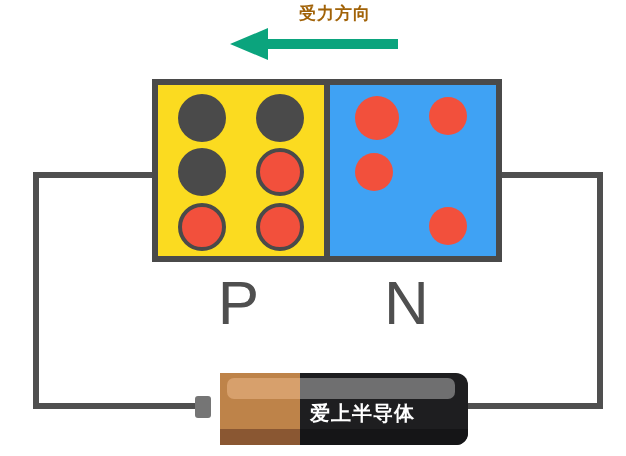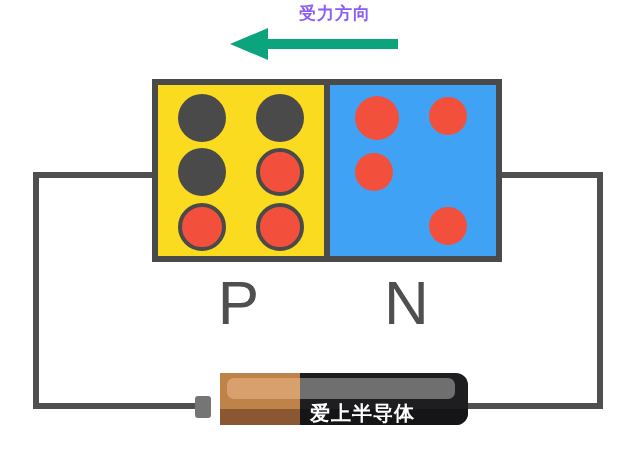--- a/index.html
+++ b/index.html
@@ -2,21 +2,21 @@
 <html><head>
 <meta charset="utf-8">
 <style>
   html,body{margin:0;padding:0;background:#ffffff;}
   .stage{
     position:relative;width:626px;height:456px;background:#ffffff;overflow:hidden;
     font-family:"Liberation Sans","DejaVu Sans",sans-serif;
   }
   .title{
     position:absolute;left:235px;top:2px;width:200px;text-align:center;
-    font-size:17px;font-weight:600;color:#8b5cf6;letter-spacing:1px;
+    font-size:17px;font-weight:600;color:#a16207;letter-spacing:1px;
   }
   .arrow-svg{position:absolute;left:228px;top:26px;width:172px;height:36px;}
   .wire{position:absolute;box-sizing:border-box;z-index:1;}
   .wire-left{
     left:33px;top:172px;width:164px;height:237px;
     border:6px solid #4f4f4f;border-right:none;
   }
   .wire-right{
     left:457px;top:172px;width:146px;height:237px;
     border:6px solid #4f4f4f;border-left:none;
@@ -34,21 +34,21 @@
     text-align:center;z-index:5;
   }
   .p-label{left:152px;width:173px;}
   .n-label{left:325px;width:163px;}
   .battery{position:absolute;left:0;top:0;z-index:5;}
   .battery-nub{
     position:absolute;left:195px;top:396px;width:16px;height:22px;
     background:#757575;border-radius:3px;
   }
   .battery-body{
-    position:absolute;left:208px;top:373px;width:248px;height:52px;
+    position:absolute;left:208px;top:373px;width:248px;height:72px;
     border-radius:12px;overflow:hidden;display:flex;padding-left:12px;
   }
   .batt-copper{position:relative;width:80px;height:100%;background:#be8349;}
   .batt-copper .hl{
     position:absolute;left:7px;right:0;top:5px;height:21px;
     background:#d7a06c;border-radius:7px 0 0 7px;
   }
   .batt-copper .shade{
     position:absolute;left:0;right:0;bottom:0;height:16px;background:#8a5732;
   }

